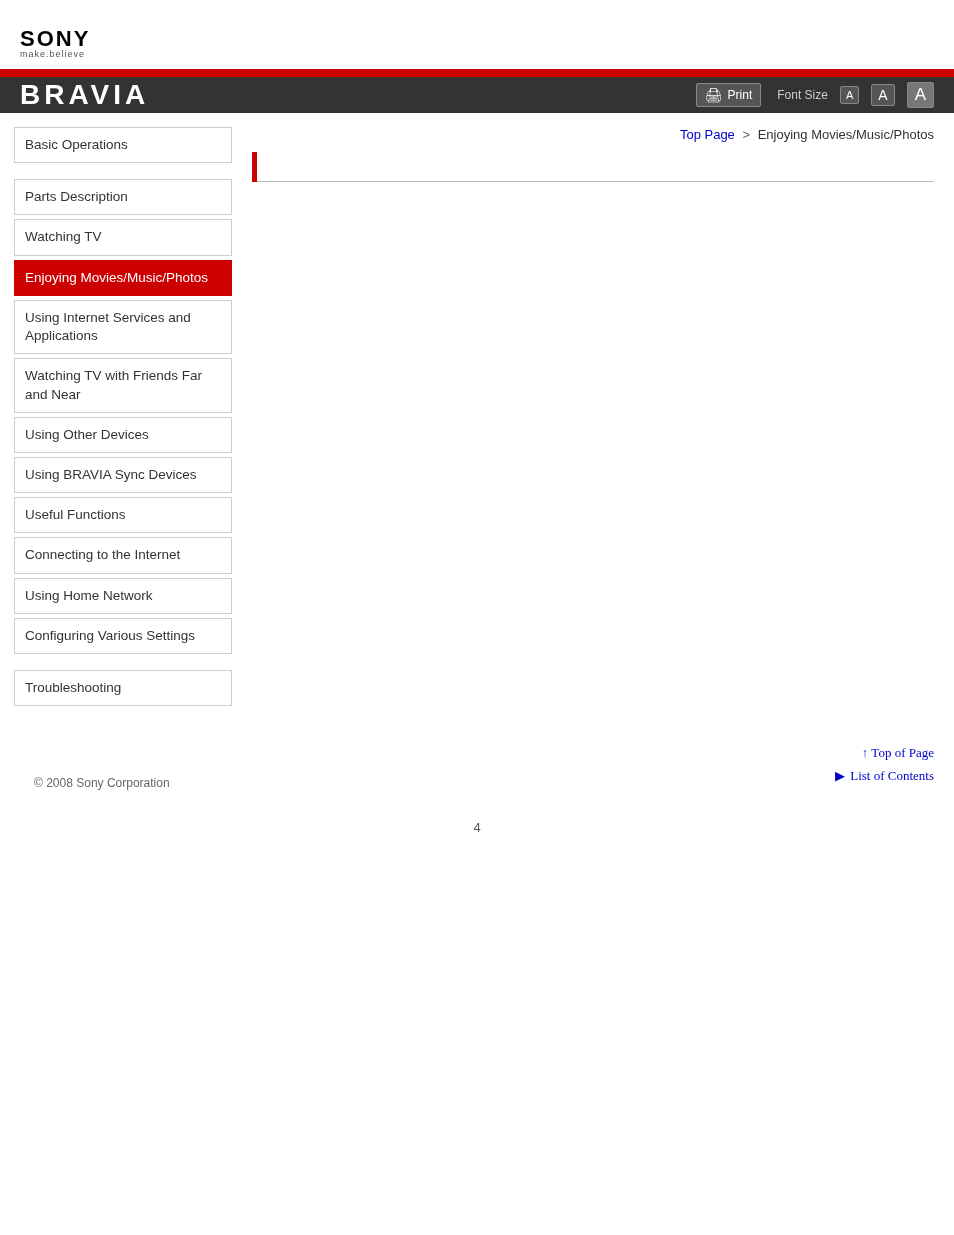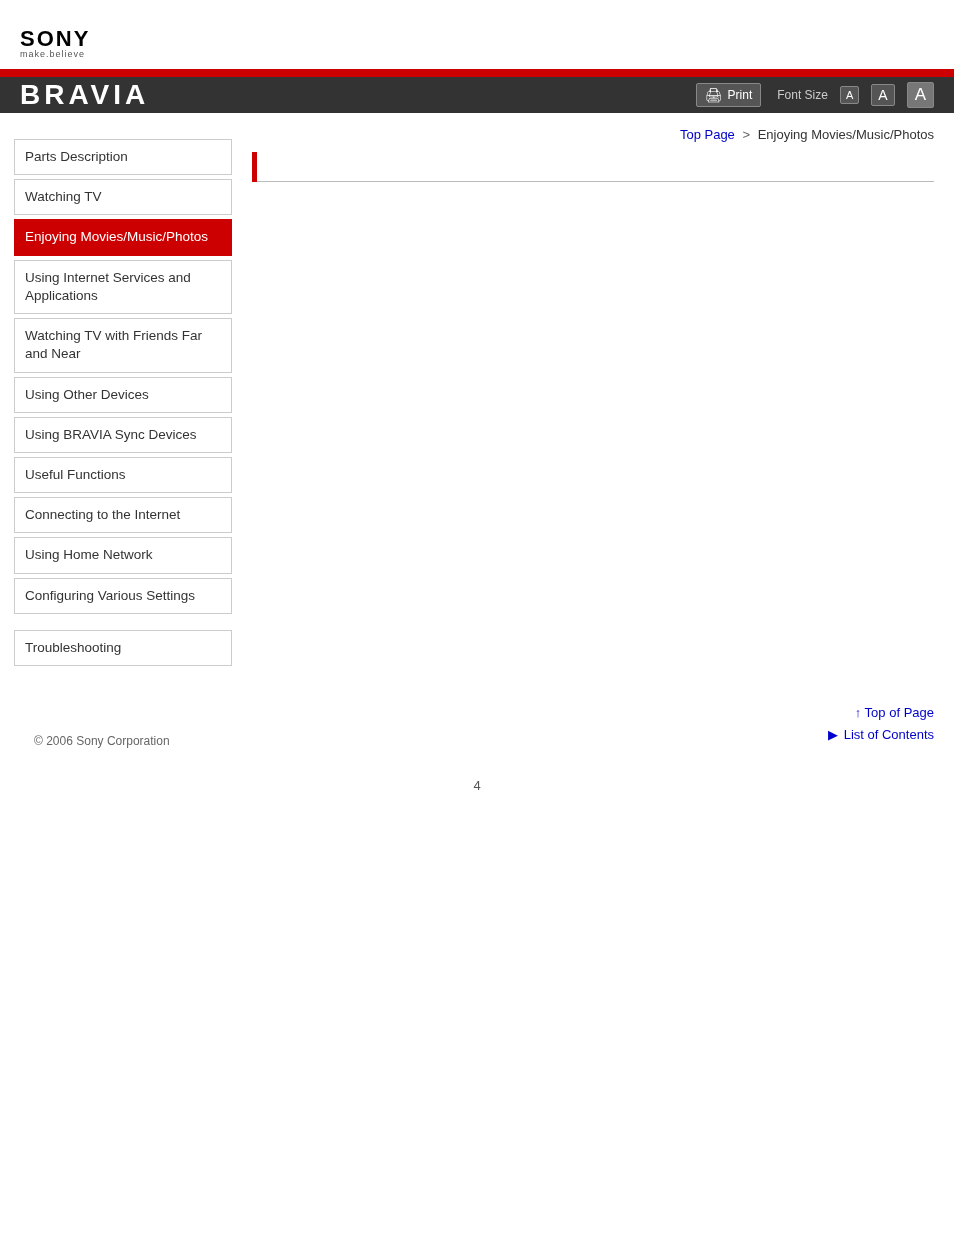--- a/index.html
+++ b/index.html
@@ -175,20 +175,21 @@
       padding: 20px 20px 10px 20px;
     }
     .footer-links {
       text-align: right;
       margin-bottom: 6px;
     }
     .footer-links a {
       color: #00c;
       font-size: 13px;
       text-decoration: none;
+      font-family: Liberation Serif, serif;
     }
     .footer-links .arrow {
       color: #00c;
       margin-right: 2px;
     }
     .copyright {
       font-size: 12px;
       color: #666;
       padding-left: 14px;
     }
@@ -221,20 +222,21 @@
     <span class="font-size-label">Font Size</span>
     <button class="font-size-btn small">A</button>
     <button class="font-size-btn medium">A</button>
     <button class="font-size-btn large">A</button>
   </div>
 </div>
 
 <div class="main-layout">
 
   <nav class="sidebar">
+    <a class="sidebar-item">Basic Operations</a>
     <div class="sidebar-spacer"></div>
     <a class="sidebar-item">Parts Description</a>
     <a class="sidebar-item">Watching TV</a>
     <a class="sidebar-item active">Enjoying Movies/Music/Photos</a>
     <a class="sidebar-item">Using Internet Services and Applications</a>
     <a class="sidebar-item">Watching TV with Friends Far and Near</a>
     <a class="sidebar-item">Using Other Devices</a>
     <a class="sidebar-item">Using BRAVIA Sync Devices</a>
     <a class="sidebar-item">Useful Functions</a>
     <a class="sidebar-item">Connecting to the Internet</a>
@@ -255,21 +257,21 @@
     <div class="content-divider">
       <div class="content-divider-mark"></div>
       <div class="content-divider-line"></div>
     </div>
 
   </div>
 </div>
 
 <div class="footer-area">
   <div style="display:flex; justify-content:space-between; align-items:flex-end;">
-    <span class="copyright">© 2006 Sony Corporation</span>
+    <span class="copyright">© 2008 Sony Corporation</span>
     <div>
       <div class="footer-links">
         <a href="#">
           <span>↑</span>
           <span>Top of Page</span>
         </a>
       </div>
       <div class="footer-links">
         <a href="#">
           <span class="arrow">▶</span>

